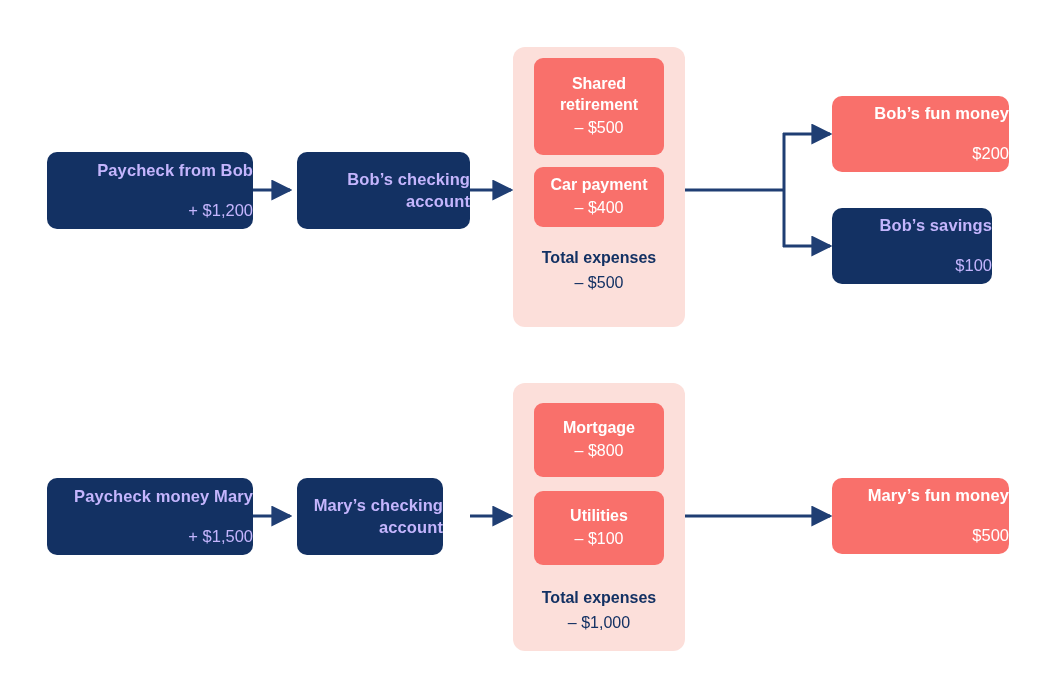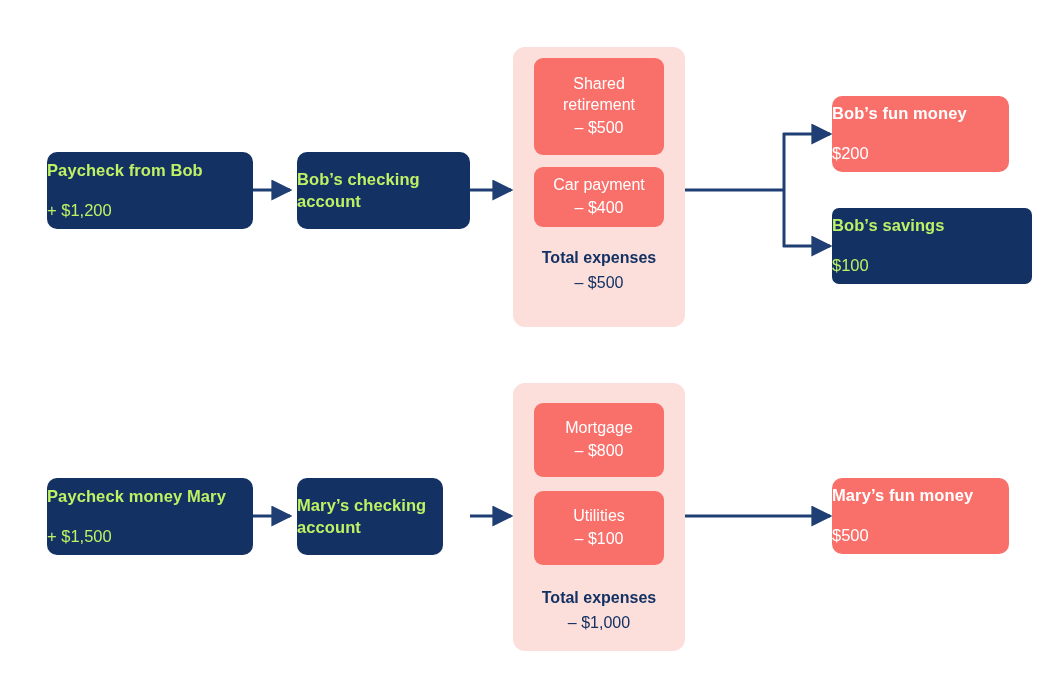--- a/index.html
+++ b/index.html
@@ -13,39 +13,39 @@
     height: 698px;
     background: #ffffff;
     font-family: "Liberation Sans", sans-serif;
     overflow: hidden;
   }
   .node {
     position: absolute;
     box-sizing: border-box;
     display: flex;
     flex-direction: column;
-    align-items: flex-start;
+    align-items: flex-end;
     justify-content: center;
     border-radius: 10px;
     text-align: center;
     line-height: 1.32;
   }
   .node .line1 {
     font-size: 16.5px;
     font-weight: 700;
     letter-spacing: 0.1px;
   }
   .node .line2 {
     font-size: 16.5px;
     font-weight: 400;
     margin-top: 18px;
   }
   .navy {
     background: #133163;
-    color: #bef264;
+    color: #c4b5fd;
   }
   .coral {
     background: #F9706B;
     color: #ffffff;
   }
   .panel {
     position: absolute;
     box-sizing: border-box;
     background: #FCDFDA;
     border-radius: 12px;
@@ -61,21 +61,21 @@
     color: #ffffff;
     display: flex;
     flex-direction: column;
     align-items: center;
     justify-content: center;
     text-align: center;
     line-height: 1.3;
   }
   .panel .inner .line1 {
     font-size: 16px;
-    font-weight: 400;
+    font-weight: 700;
   }
   .panel .inner .line2 {
     font-size: 16px;
     font-weight: 400;
     margin-top: 2px;
   }
   .total {
     text-align: center;
     color: #133163;
     line-height: 1.35;
@@ -148,21 +148,21 @@
       <div class="t-label">Total expenses</div>
       <div class="t-value">– $500</div>
     </div>
   </div>
 
   <div class="node coral" style="left:832px; top:96px; width:177px; height:76px;">
     <span class="line1">Bob’s fun money</span>
     <span class="line2">$200</span>
   </div>
 
-  <div class="node navy" style="left:832px; top:208px; width:200px; height:76px;border-radius:7px;">
+  <div class="node navy" style="left:832px; top:208px; width:160px; height:76px;">
     <span class="line1">Bob’s savings</span>
     <span class="line2">$100</span>
   </div>
 
   <div class="node navy" style="left:47px; top:478px; width:206px; height:77px;">
     <span class="line1">Paycheck money Mary</span>
     <span class="line2">+ $1,500</span>
   </div>
 
   <div class="node navy" style="left:297px; top:478px; width:146px; height:77px;">

